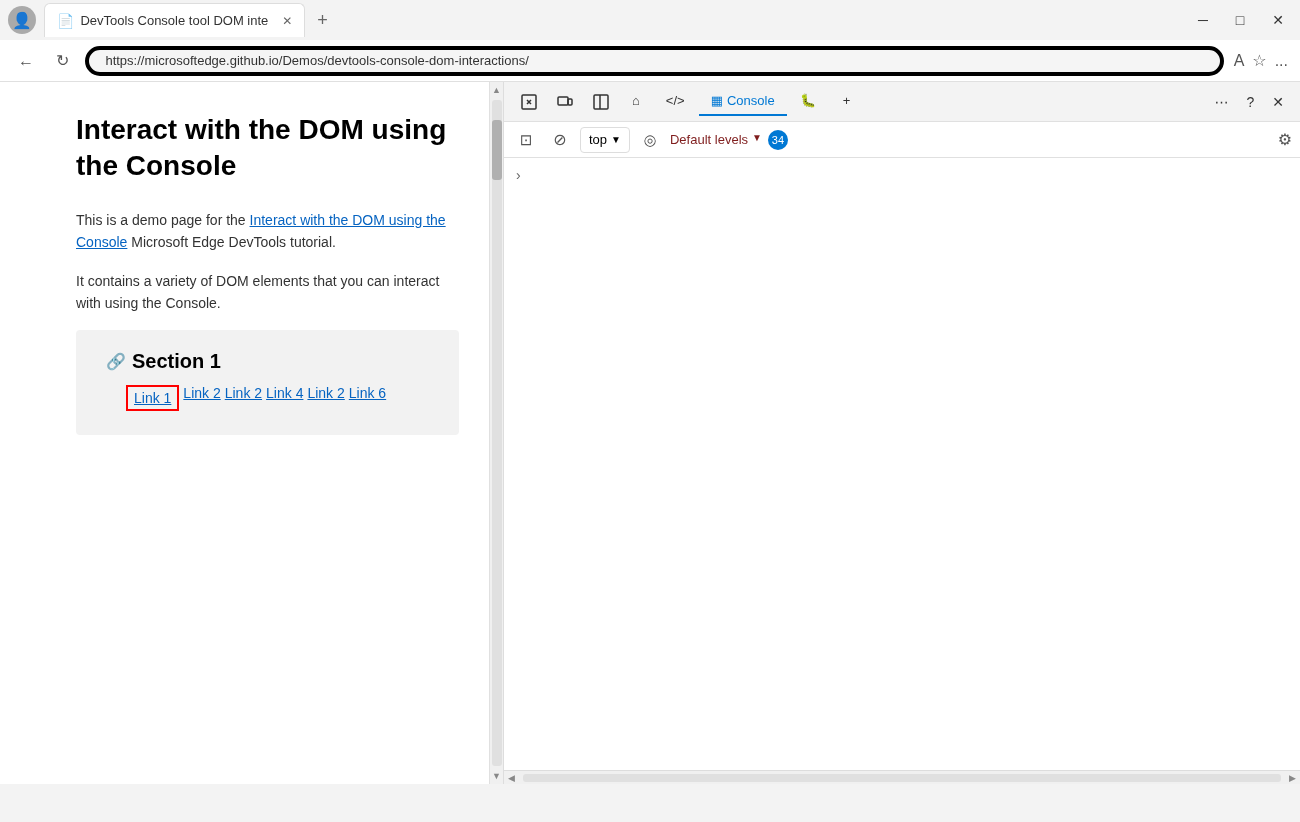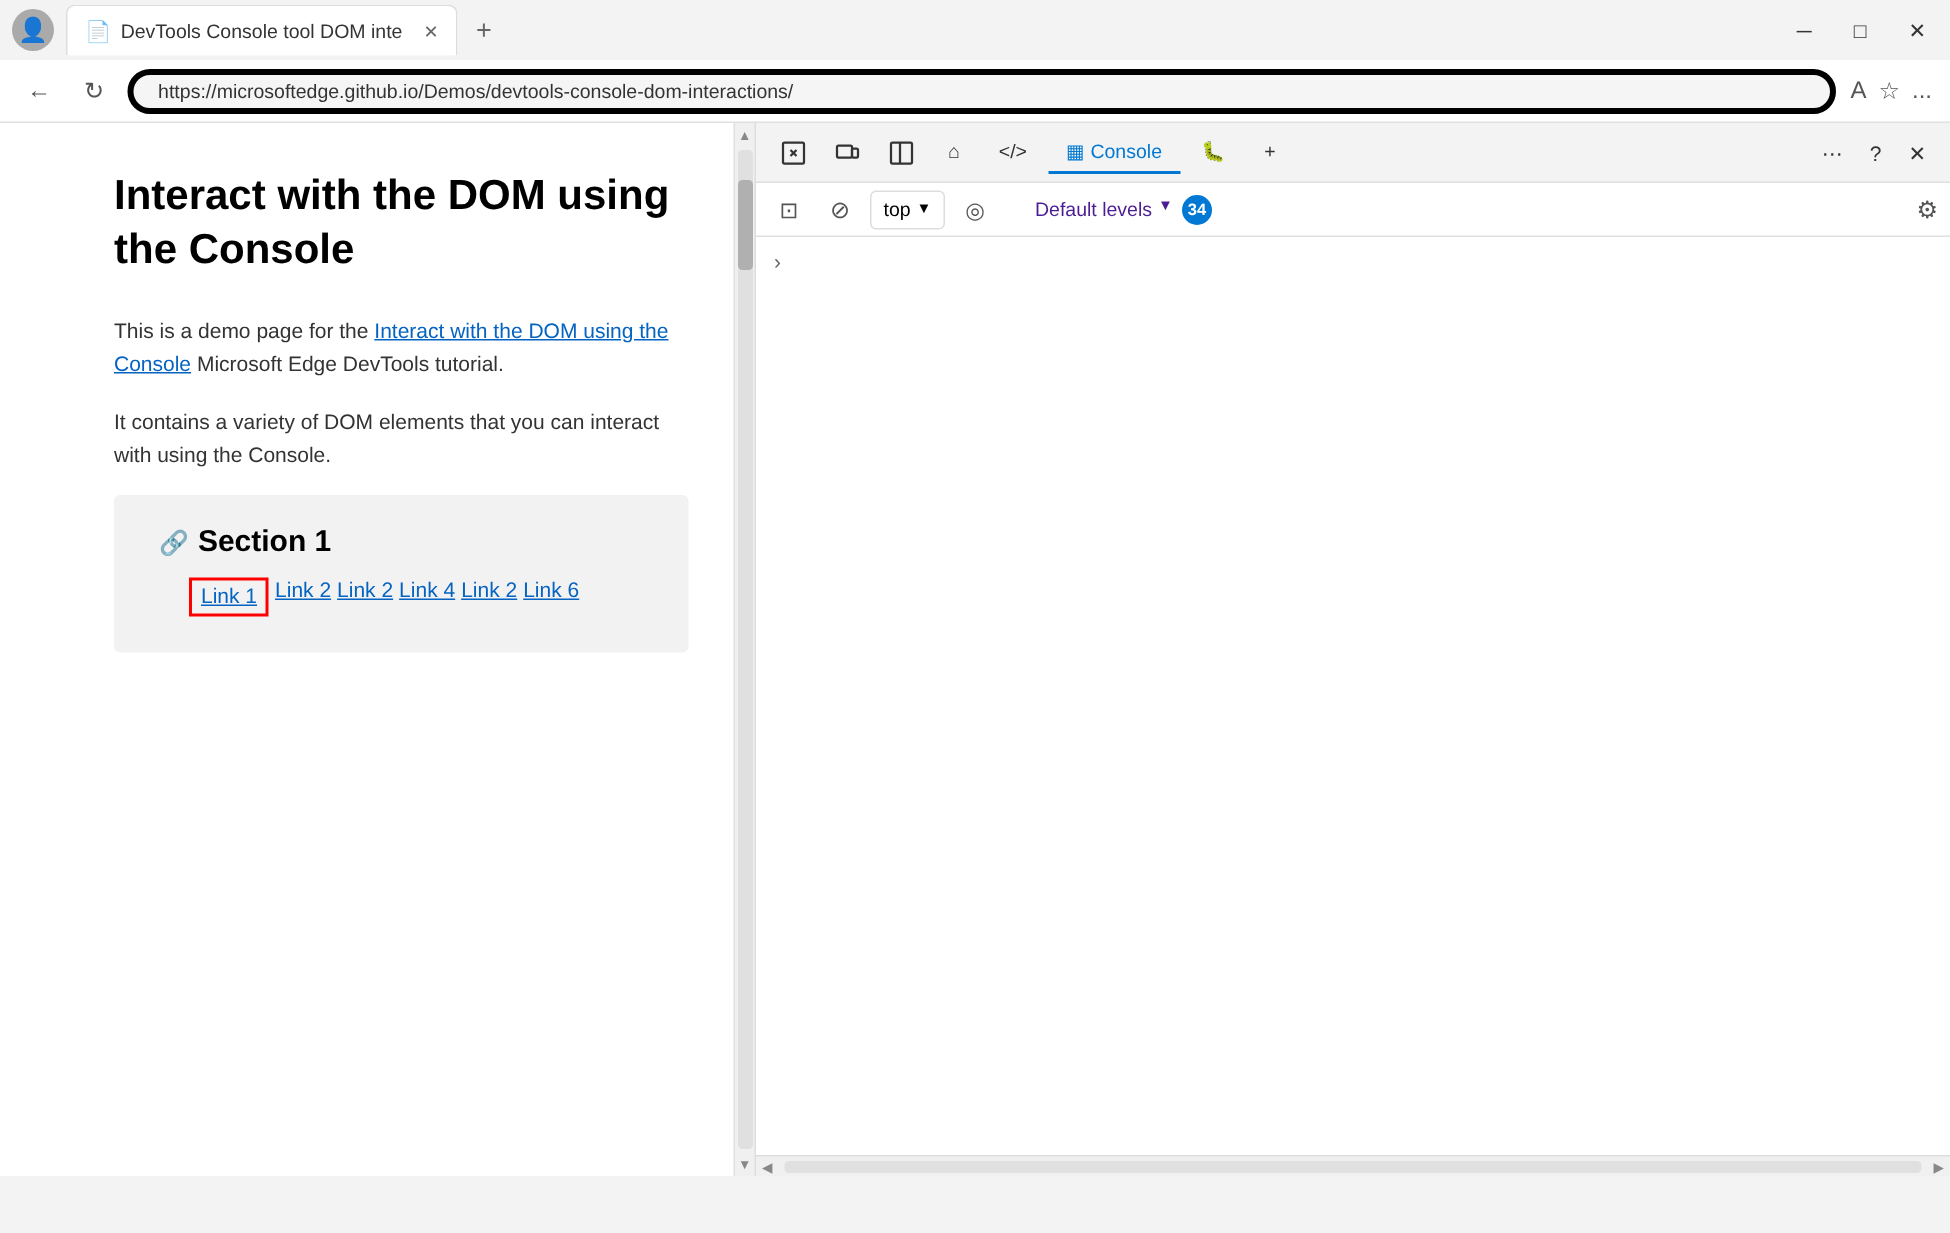--- a/index.html
+++ b/index.html
@@ -101,26 +101,26 @@
       display: flex; align-items: center; gap: 4px;
       border: 1px solid #ddd; border-radius: 4px; padding: 2px 8px;
       font-size: 13px; cursor: pointer; background: #fff; height: 26px;
     }
     .filter-input {
       flex: 1; max-width: 200px; height: 26px; border: 1px solid #ddd;
       border-radius: 4px; padding: 0 8px; font-size: 13px; outline: none;
       background: #fff;
     }
     .default-levels {
-      display: flex; gap: 4px; font-size: 13px; color: #4c1d95; cursor: pointer; margin-left: 20px;
+      display: flex; gap: 4px; font-size: 13px; color: #7f1d1d; cursor: pointer;
     }
     .message-count {
       display: flex; align-items: center; gap: 4px; font-size: 13px;
     }
-    .count-badge { background: #0078d4; color: white; border-radius: 50%; width: 20px; height: 20px; display: flex; align-items: center; justify-content: center; font-size: 11px; font-weight: 700; }
+    .count-badge { background: #0078d4; color: white; border-radius: 50%; width: 20px; height: 20px; display: flex; align-items: center; justify-content: center; font-size: 11px; font-weight: 400; }
     .settings-btn { font-size: 16px; color: #555; cursor: pointer; margin-left: auto; }
 
     
     .console-area {
       flex: 1; padding: 8px 12px; background: #fff; overflow-y: auto; position: relative;
     }
     .console-chevron { color: #666; font-size: 14px; cursor: pointer; }
 
     
     .vertical-divider {

